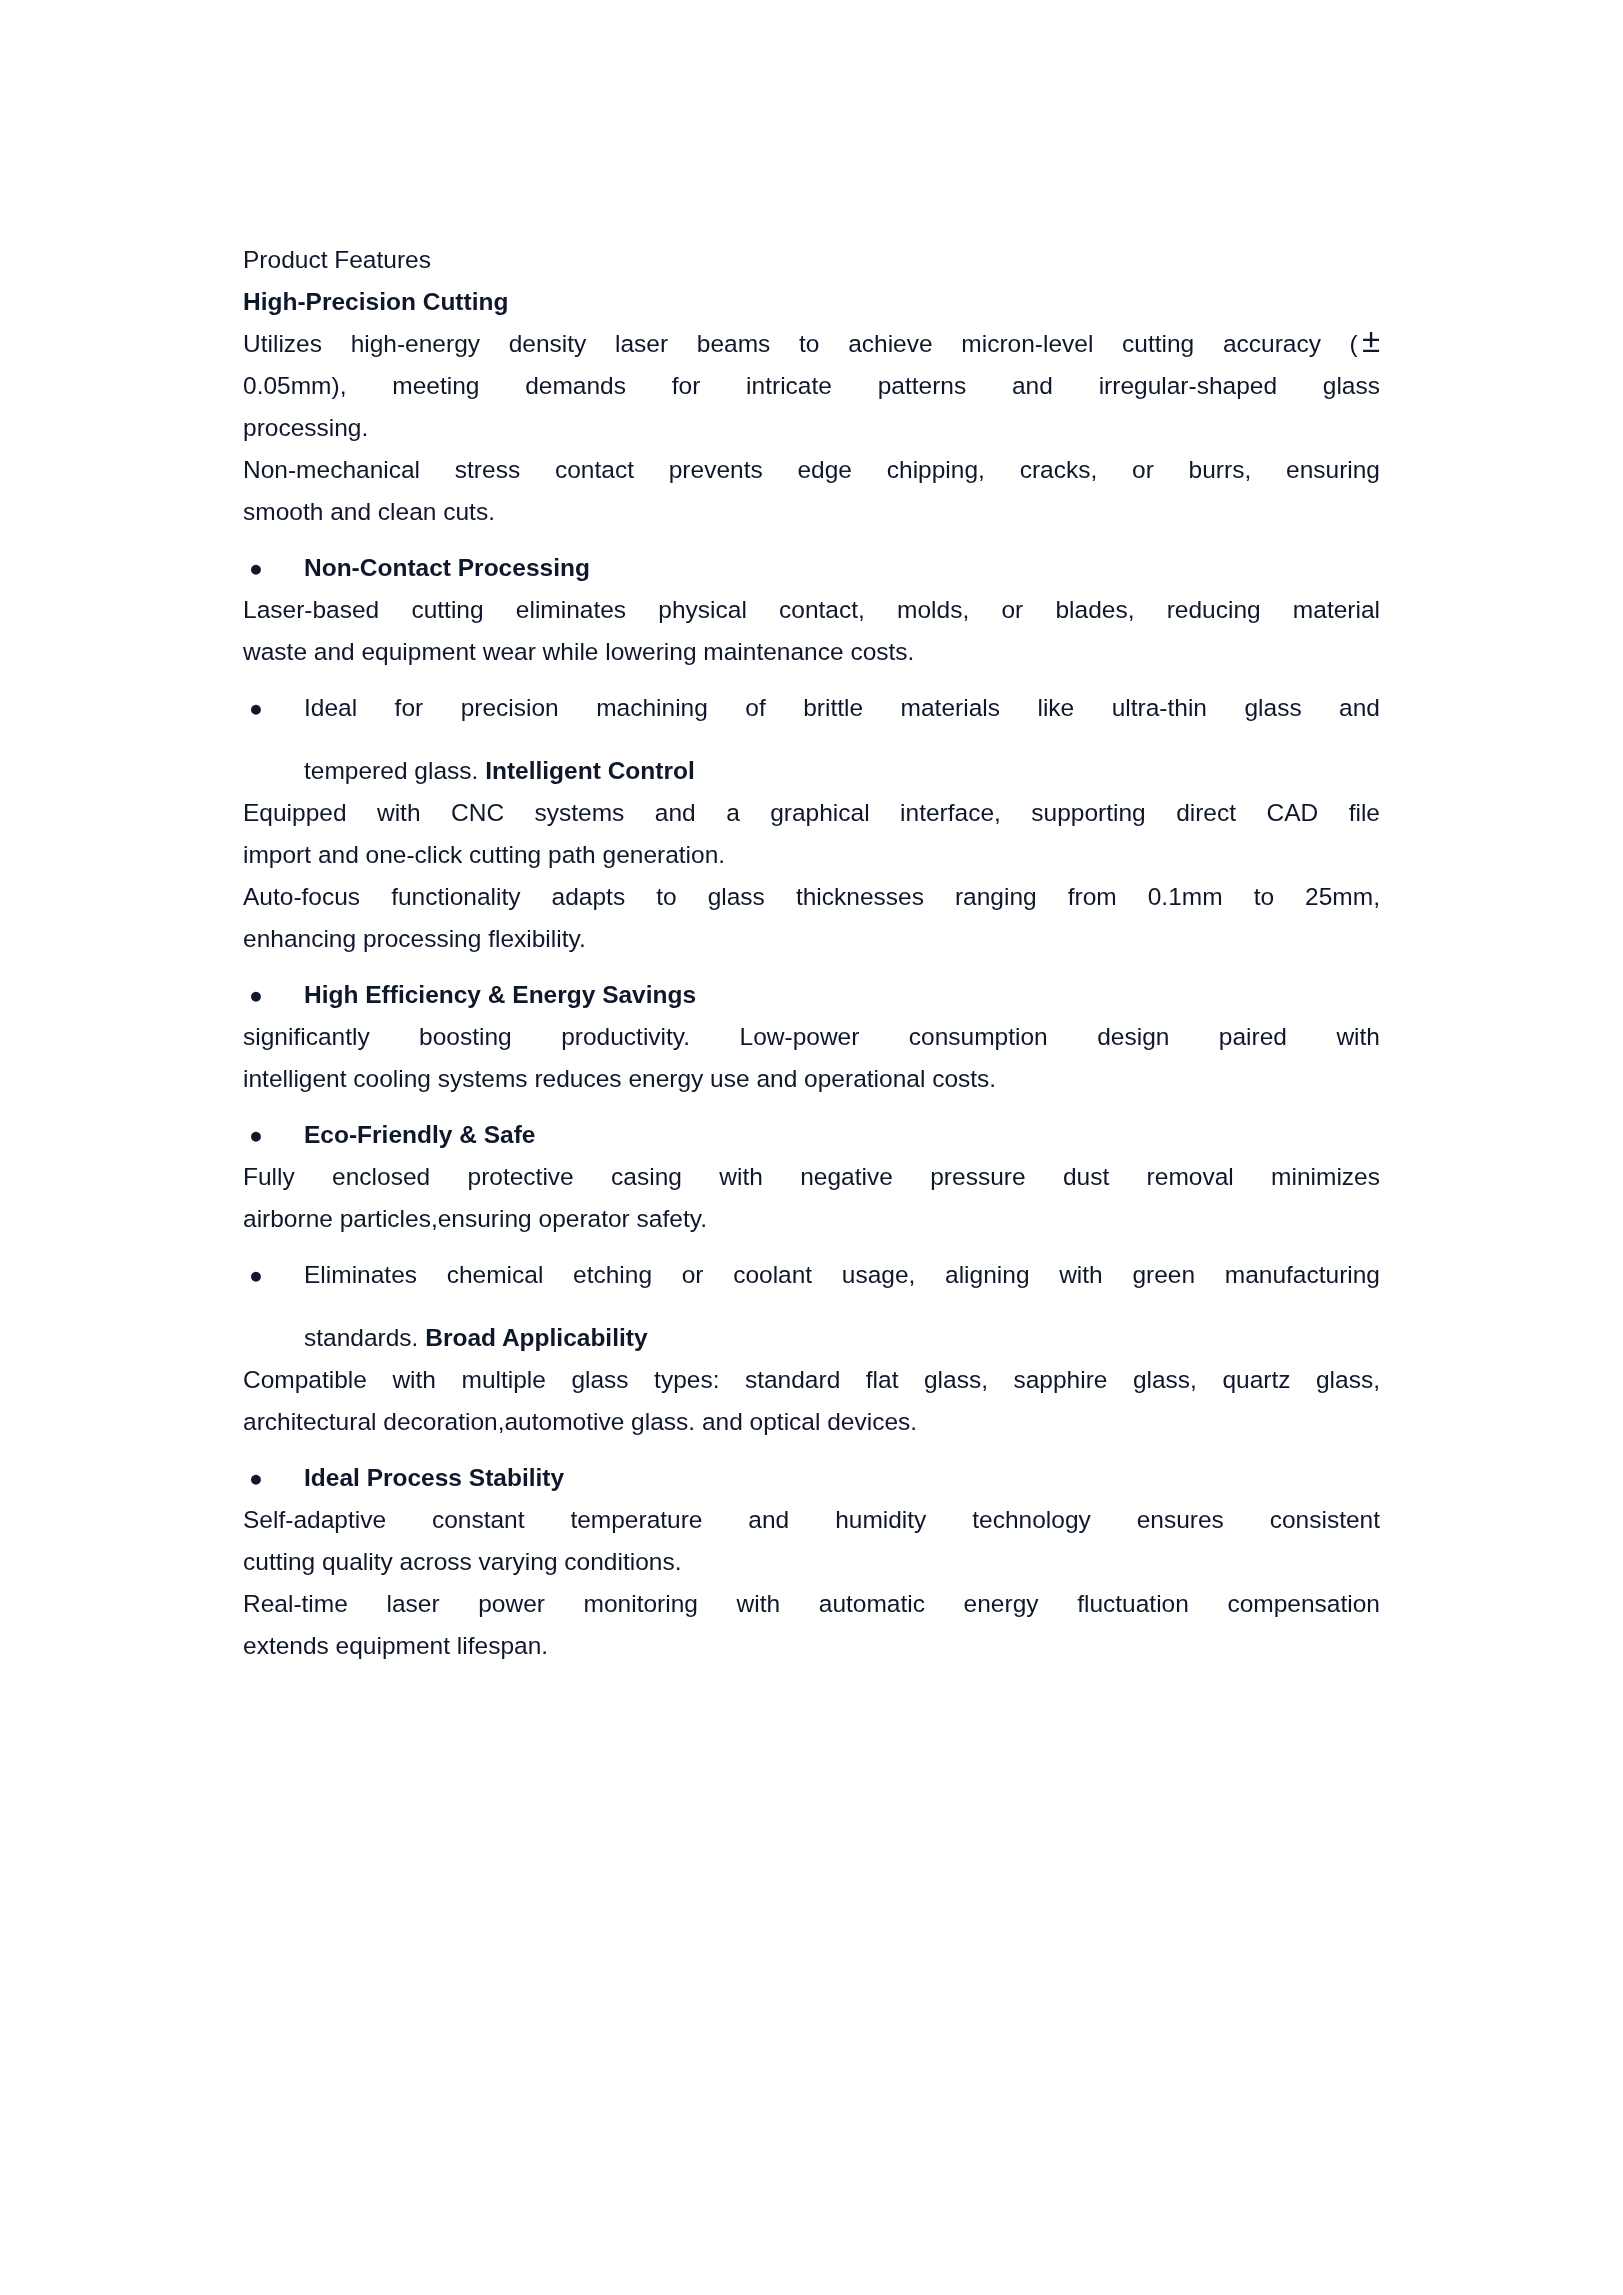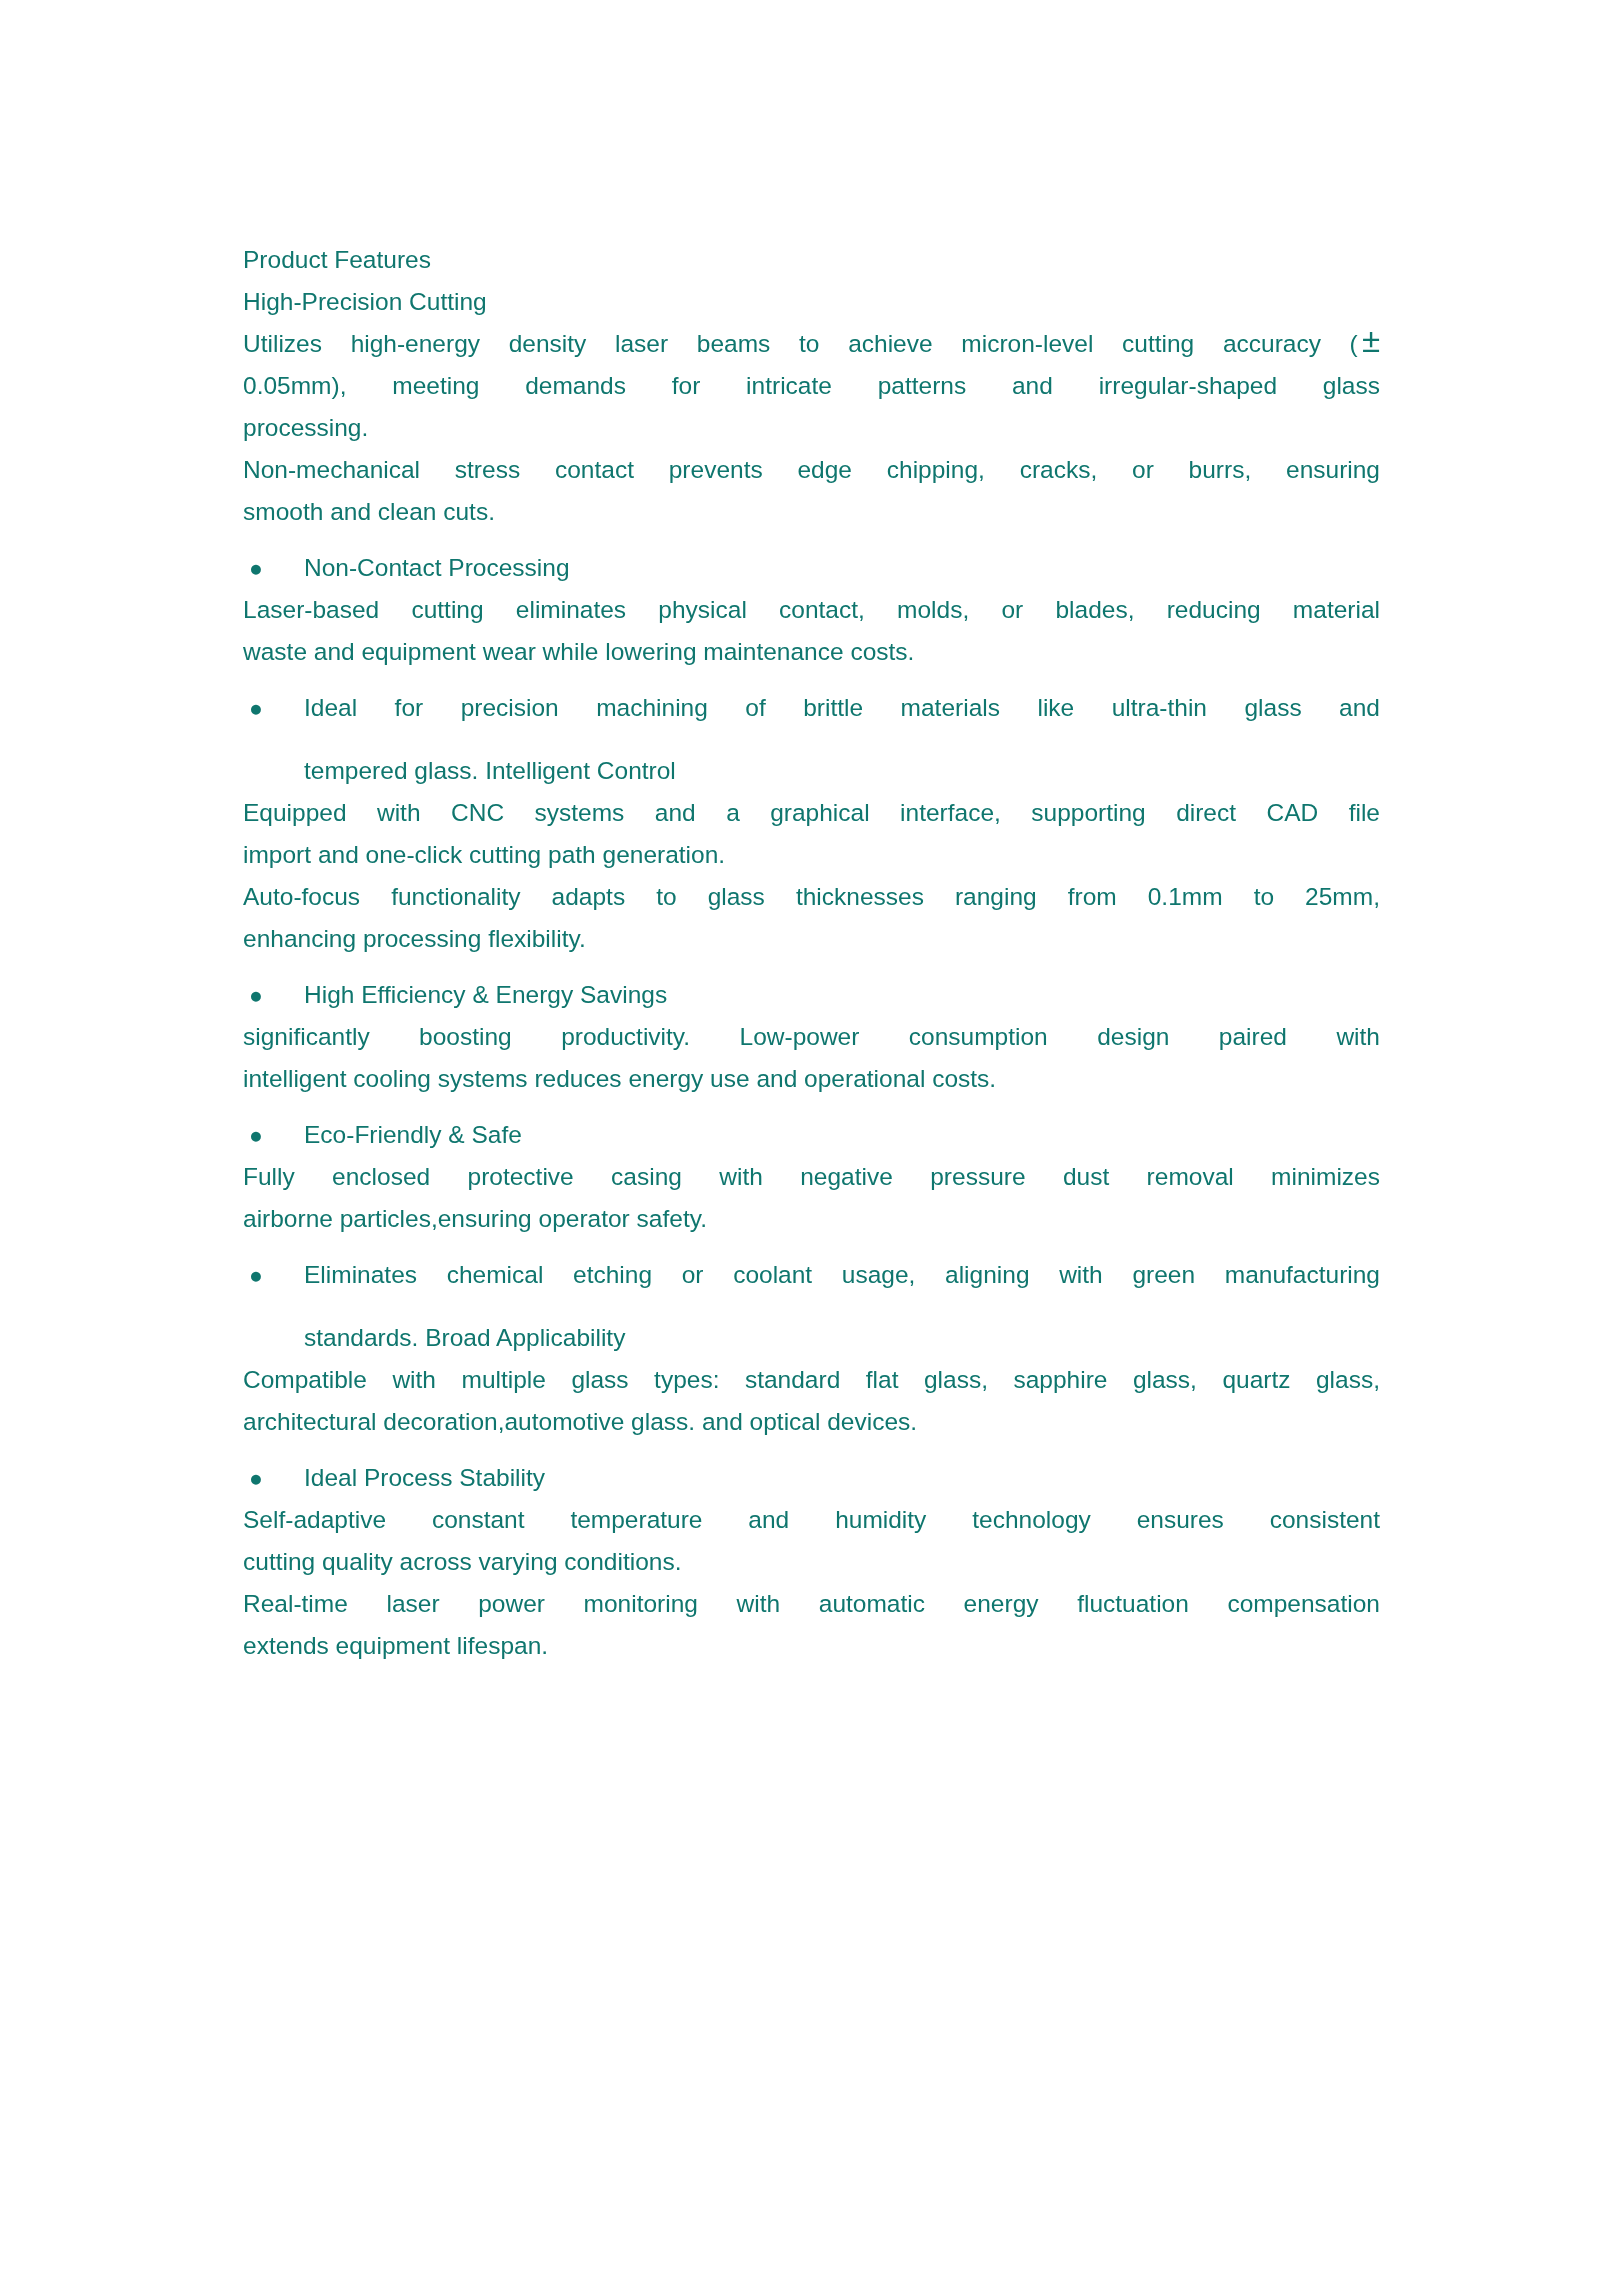--- a/index.html
+++ b/index.html
@@ -17,29 +17,29 @@
   .content {
     position: absolute;
     left: 243px;
     top: 239px;
     width: 1137px;
   }
   .line {
     position: relative;
     font-size: 24.5px;
     line-height: 42px;
-    color: #0f766e;
+    color: #0f172a;
     white-space: normal;
   }
   
   .j {
     text-align: justify;
     text-align-last: justify;
   }
-  .b { font-weight: normal; }
+  .b { font-weight: bold; }
   
   .hang { padding-left: 61px; margin-top: 21px; }
   
   .bullet { position: relative; }
   .bullet .marker {
     position: absolute;
     left: 6.1px;
     top: 0;
     line-height: 42px;
     font-size: 23px;

